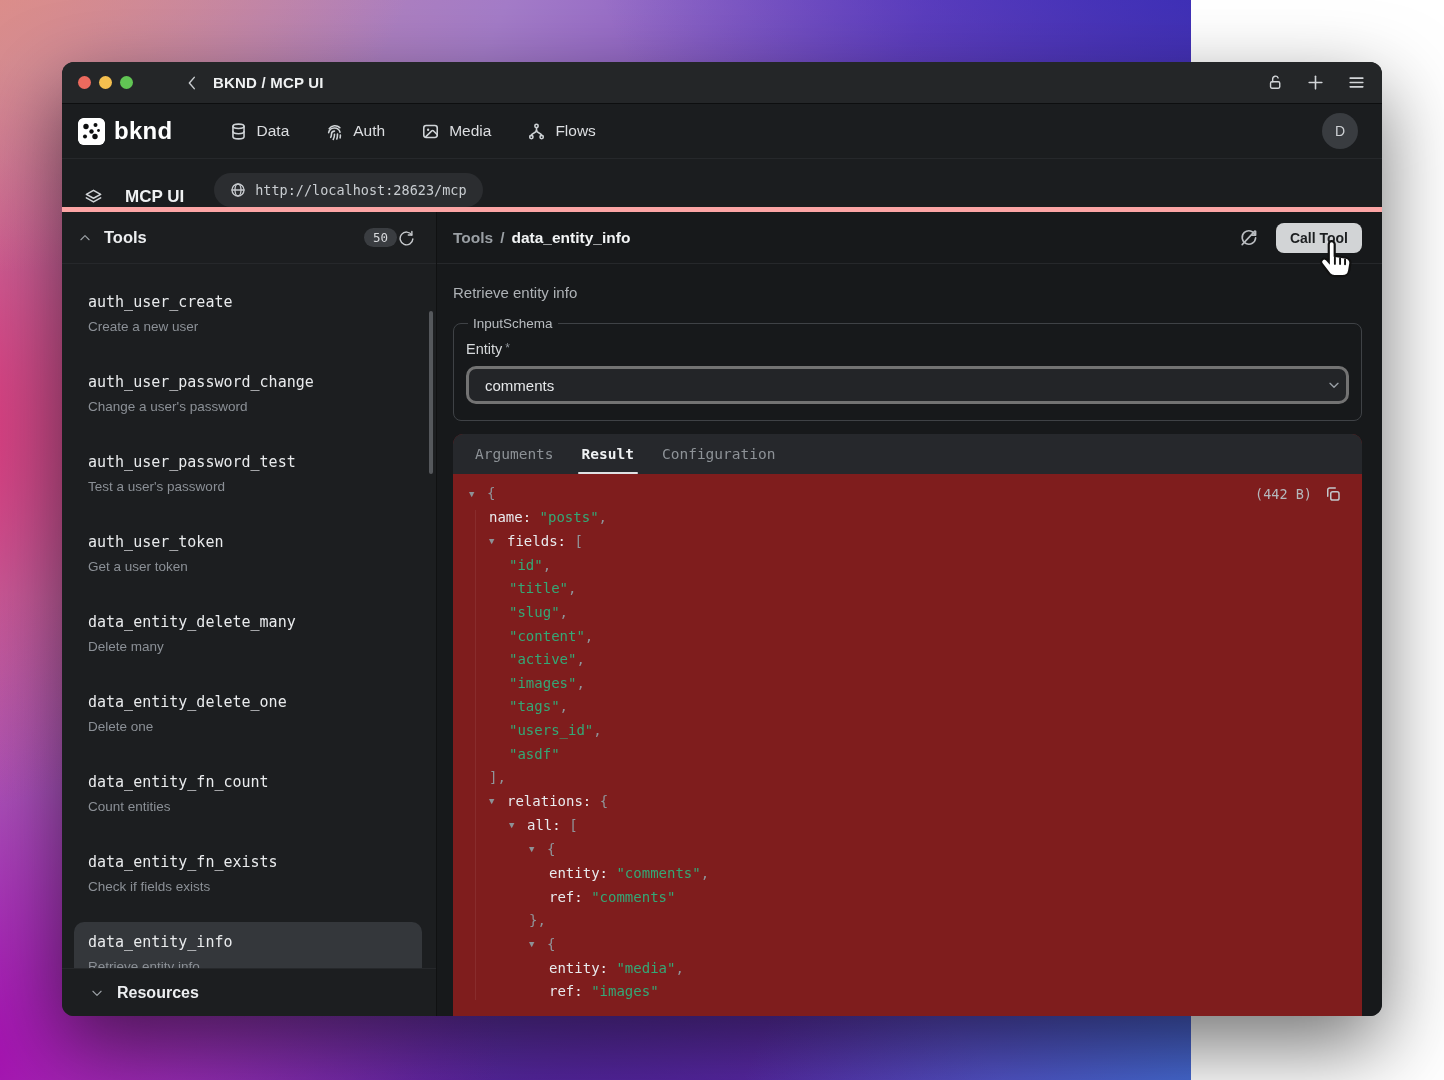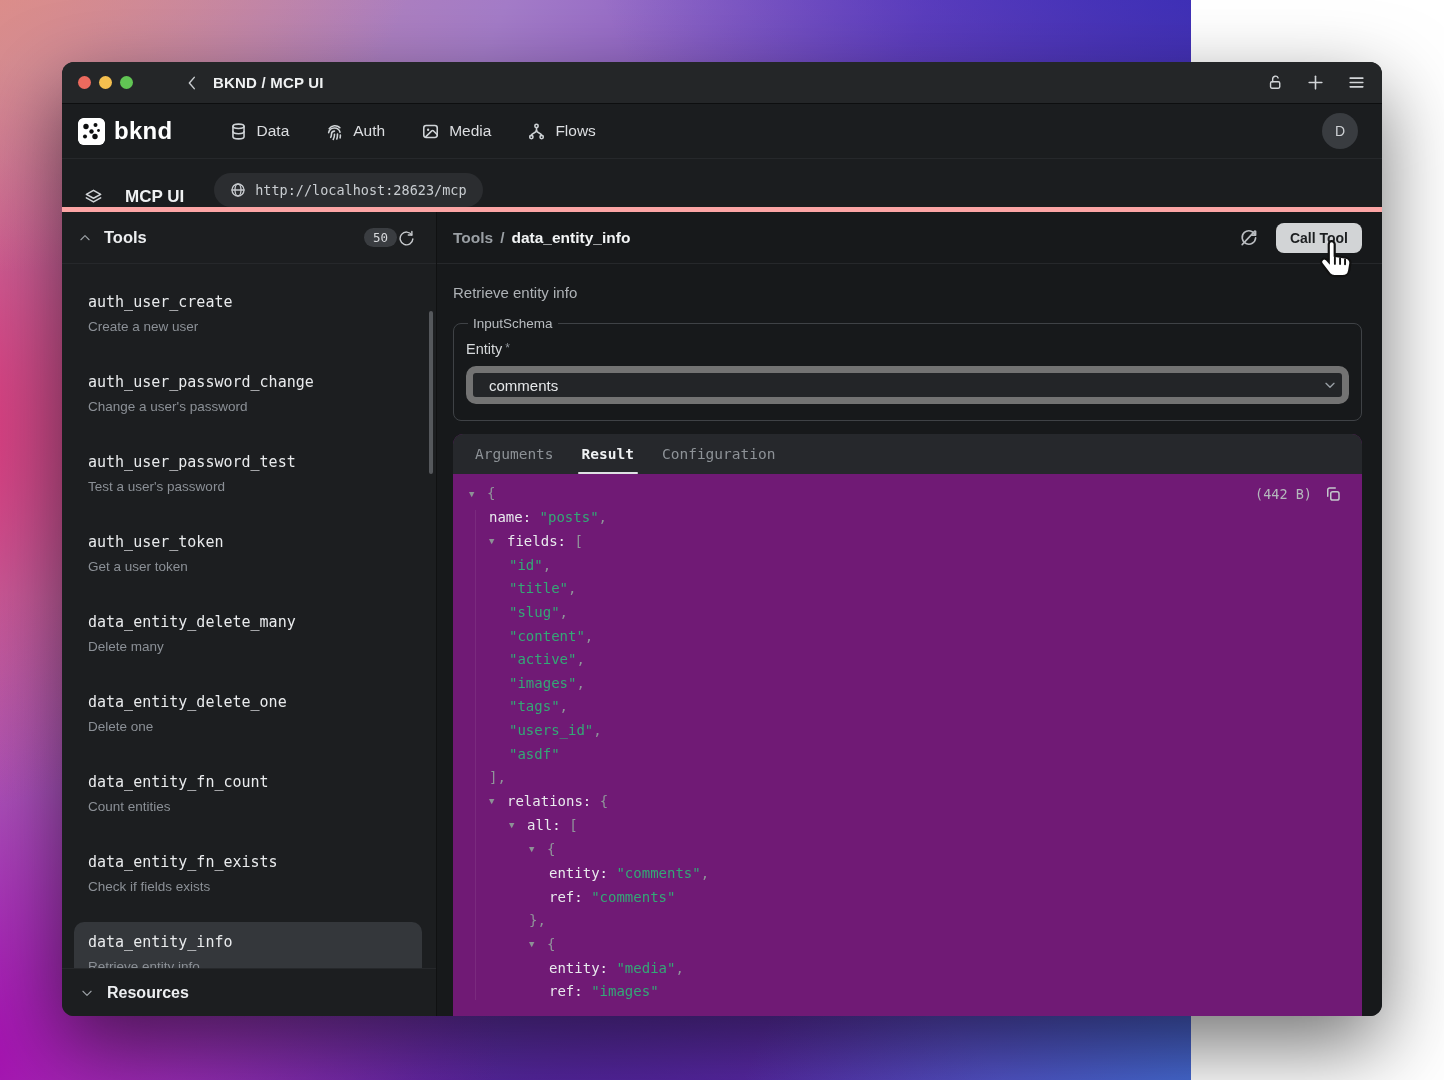--- a/index.html
+++ b/index.html
@@ -56,45 +56,45 @@
   .sidebar { width:375px; flex:0 0 375px; background:#1c1e20; border-right:1px solid #101112; display:flex; flex-direction:column; position:relative; }
   .side-header { height:52px; flex:0 0 52px; display:flex; align-items:center; padding:0 22px 0 16px; border-bottom:1px solid #26282b; gap:12px; color:#9a9fa4; }
   .side-header-label { font-size:16.5px; font-weight:bold; color:#eceef0; }
   .side-header-right { margin-left:auto; display:flex; align-items:center; }
   .count-badge { background:#3a3d41; border-radius:10px; padding:2px 9px; font-family:"DejaVu Sans Mono", monospace; font-size:12.5px; color:#d8dadd; }
   .tools-list { flex:1; overflow:hidden; padding:18px 14px 0 12px; }
   .tool-item { padding:10px 14px 11px; border-radius:10px; margin-bottom:16px; }
   .tool-item.selected { background:#34373b; }
   .tool-name { font-family:"DejaVu Sans Mono", monospace; font-size:15px; color:#e9ebed; line-height:20px; }
   .tool-desc { font-size:13.5px; color:#8b9096; margin-top:6px; line-height:17px; }
-  .side-footer { height:48px; flex:0 0 48px; border-top:1px solid #26282b; display:flex; align-items:center; gap:13px; padding:0 18px; color:#9a9fa4; }
+  .side-footer { height:48px; flex:0 0 48px; border-top:1px solid #26282b; display:flex; align-items:center; gap:13px; padding:0 28px; color:#9a9fa4; }
   .side-footer-label { font-size:16px; font-weight:bold; color:#eceef0; }
   .side-scrollbar { position:absolute; right:3px; top:99px; width:4px; height:163px; background:#55585c; border-radius:2px; }
 
   
   .main { flex:1; display:flex; flex-direction:column; min-width:0; background:#17191b; position:relative; }
   .main-header { height:52px; flex:0 0 52px; display:flex; align-items:center; padding:0 20px 0 16px; border-bottom:1px solid #26282b; }
   .crumb-section { color:#9a9fa4; font-size:15.5px; font-weight:bold; }
   .crumb-sep { color:#9a9fa4; font-size:15.5px; margin:0 7px; font-weight:bold; }
   .crumb-current { color:#f2f4f5; font-size:15.5px; font-weight:bold; }
   .main-header-right { margin-left:auto; display:flex; align-items:center; gap:18px; }
   .refresh-off { color:#b9bcc0; display:flex; }
   .call-tool-btn { background:#d2d4d6; color:#1c1e20; font-size:14px; font-weight:bold; border:none; border-radius:8px; padding:7px 14px; font-family:"Liberation Sans", sans-serif; }
 
   .main-content { flex:1; display:flex; flex-direction:column; min-height:0; padding:0 20px 0 16px; }
   .tool-description { margin-top:20px; font-size:15px; color:#aeb2b6; }
   fieldset.schema { margin-top:15px; border:1px solid #3f4246; border-radius:8px; padding:4px 12px 16px; }
   fieldset.schema legend { font-size:13.5px; color:#b9bdc1; padding:0 5px; margin-left:2px; }
   .field-label { margin-top:6px; font-size:14.5px; color:#d6d9db; }
   .req-mark { color:#90959a; font-size:12px; vertical-align:top; margin-left:3px; }
-  .select-box { margin-top:9px; height:38px; background:#232528; border:7px solid #737373; border-radius:10px; display:flex; align-items:center; padding:0 4px 0 16px; }
+  .select-box { margin-top:9px; height:38px; background:#232528; border:3px solid #737373; border-radius:10px; display:flex; align-items:center; padding:0 4px 0 16px; }
   .select-value { font-size:15px; color:#e6e8ea; }
   .select-box svg { margin-left:auto; color:#9aa0a6; }
 
-  .card { margin-top:13px; flex:1; min-height:0; border-radius:10px 10px 0 0; overflow:hidden; display:flex; flex-direction:column; background:#701a75; }
+  .card { margin-top:13px; flex:1; min-height:0; border-radius:10px 10px 0 0; overflow:hidden; display:flex; flex-direction:column; background:#7f1d1d; }
   .tabs { height:40px; flex:0 0 40px; background:#26282c; display:flex; align-items:stretch; padding:0 8px; }
   .tab { position:relative; display:flex; align-items:center; padding:0 14px; font-family:"DejaVu Sans Mono", monospace; font-size:14.5px; color:#8d9297; }
   .tab.active { color:#eff1f3; font-weight:bold; }
   .tab.active::after { content:""; position:absolute; left:10px; right:10px; bottom:0; height:2px; background:#dfe1e4; border-radius:1px; }
 
   .result-panel { flex:1; position:relative; overflow:hidden; padding:8px 0 0; }
   .result-meta { position:absolute; top:11px; right:20px; display:flex; align-items:center; gap:12px; color:#b4b8bc; }
   .result-size { font-family:"DejaVu Sans Mono", monospace; font-size:13.5px; }
   .json-tree { position:relative; font-family:"DejaVu Sans Mono", monospace; font-size:14px; }
   .json-tree::before { content:""; position:absolute; left:22px; top:28px; bottom:4px; width:1px; background:rgba(255,255,255,0.07); }

